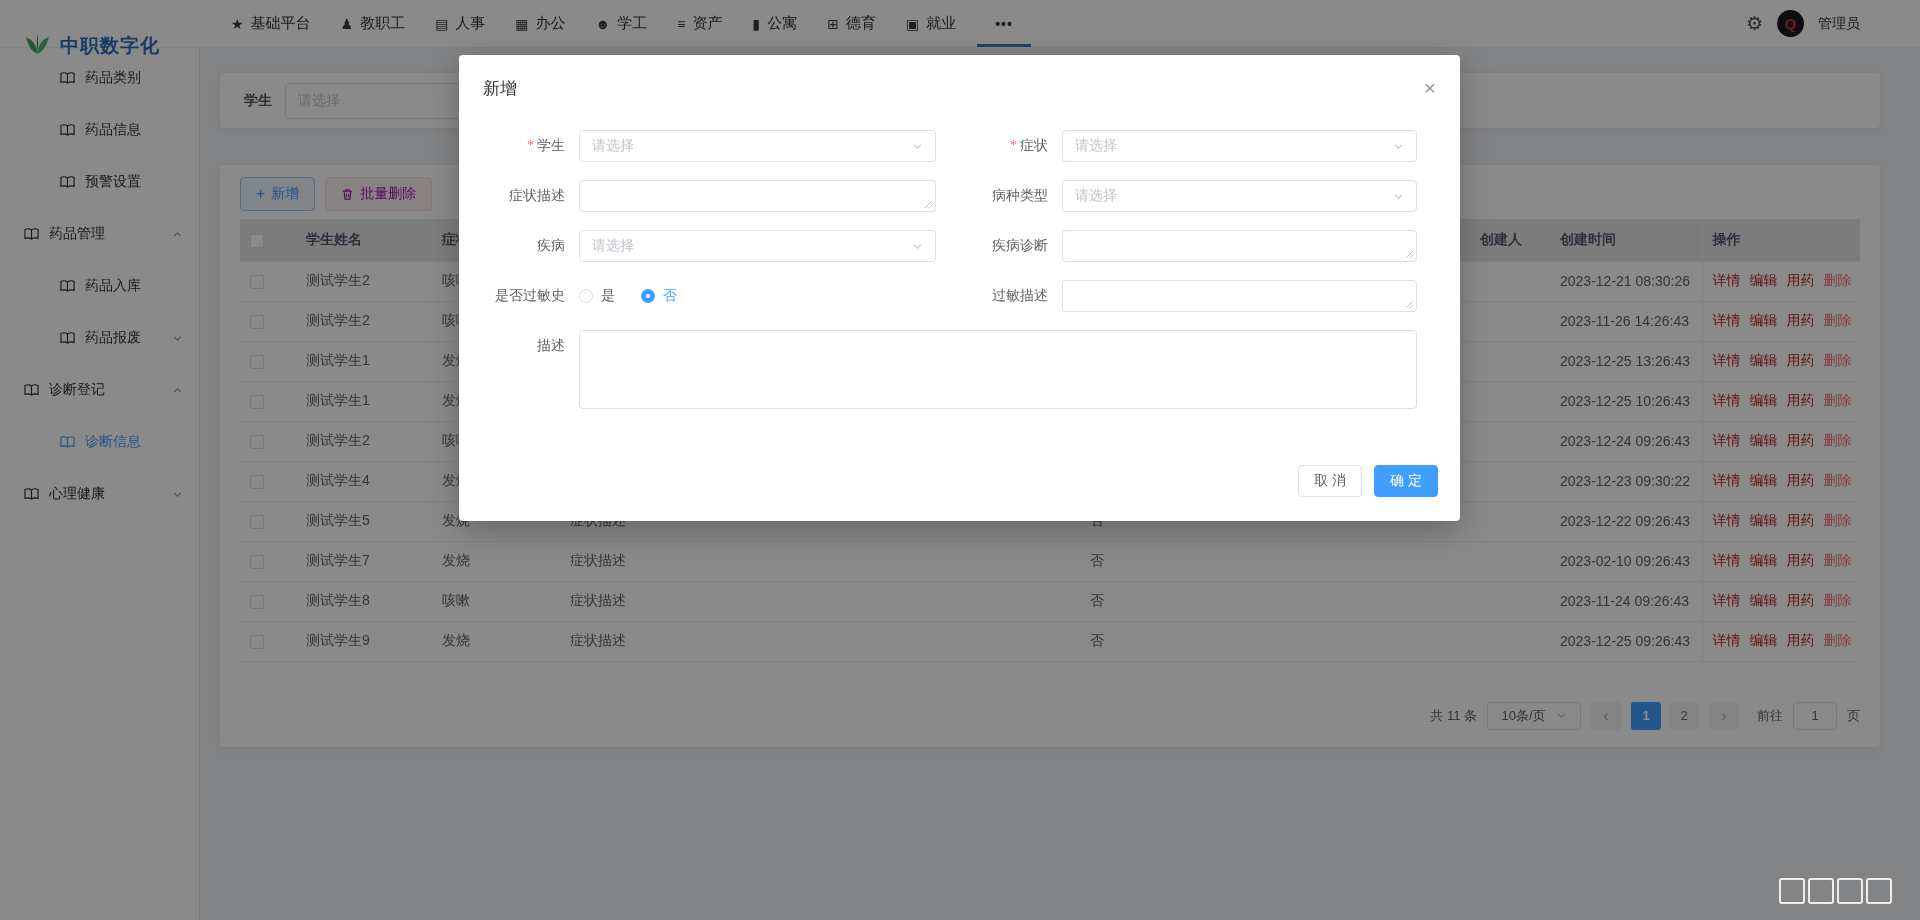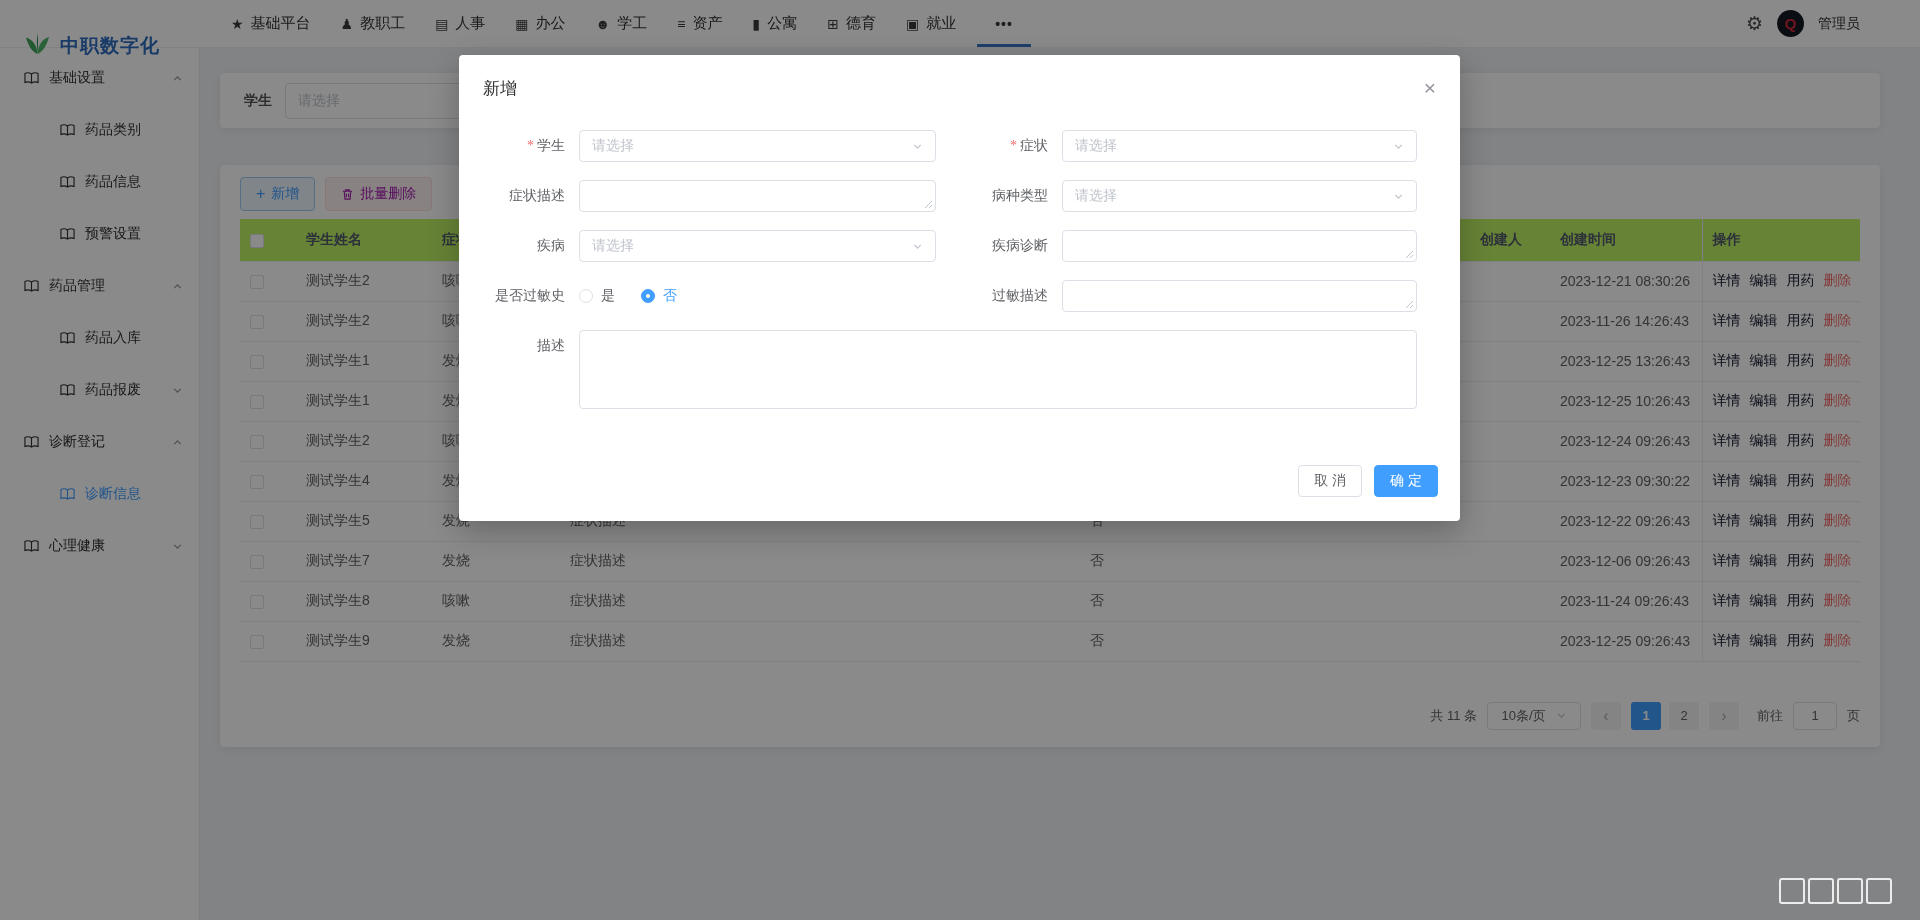--- a/index.html
+++ b/index.html
@@ -47,27 +47,27 @@
 
   .table-card { margin-top:37px; padding:12px 20px 17px; }
   .toolbar { display:flex; gap:10px; margin-bottom:8px; }
   .btn { height:34px; border-radius:4px; font-size:14px; display:flex; align-items:center; gap:6px;
     padding:0 15px; cursor:pointer; border:1px solid transparent; background:none; font-family:inherit; }
   .btn-add { border-color:#9fc9f5; background:#ecf5ff; color:#409eff; }
   .btn-add .plus { font-size:16px; line-height:1; }
   .btn-del { border-color:#fbdcdc; background:#fdf1f1; color:#a21caf; }
 
   table { width:100%; border-collapse:collapse; table-layout:fixed; font-size:14px; color:#606266; }
-  th { height:42px; text-align:left; font-weight:bold; color:#515a6e; background:#bef264;
+  th { height:42px; text-align:left; font-weight:bold; color:#515a6e; background:#e5e5e5;
     border-bottom:1px solid #ebeef5; padding:0 10px; white-space:nowrap; overflow:hidden; }
   td { height:40px; border-bottom:1px solid #ebeef5; padding:0 10px; white-space:nowrap; overflow:hidden; }
   .ops-col { border-left:1px solid #ebeef5; }
   .cbx { width:14px; height:14px; border:1px solid #dcdfe6; border-radius:2px; background:#fff;
     display:inline-block; vertical-align:middle; cursor:pointer; }
-  .op-link { color:#0f172a; margin-right:9px; cursor:pointer; text-decoration:none; }
+  .op-link { color:#b91c1c; margin-right:9px; cursor:pointer; text-decoration:none; }
   .op-link.danger { color:#f56c6c; margin-right:0; }
 
   .pagination { display:flex; align-items:center; justify-content:flex-end; gap:10px;
     margin-top:40px; font-size:13px; color:#606266; }
   .psize { width:94px; height:28px; border:1px solid #dcdfe6; border-radius:4px; display:flex;
     align-items:center; justify-content:center; gap:10px; cursor:pointer; font-size:13px; color:#606266; }
   .pbtn { min-width:30px; height:28px; background:#f4f4f5; border-radius:3px; display:flex;
     align-items:center; justify-content:center; cursor:pointer; color:#606266; font-size:13px; }
   .pbtn.arrow { color:#a8abb2; font-size:16px; }
   .pbtn.active { background:#409eff; color:#fff; font-weight:bold; }
@@ -169,34 +169,20 @@
       </div>
     </nav>
   <div class="nav-right">
     <span class="gear">⚙</span>
     <span class="avatar">Q</span>
     <span class="user-name">管理员</span>
   </div>
 </header>
 
 <aside class="sidebar" id="sidebar">
-    <div class="side-item">
-      <span class="icon">
-        <svg width="15" height="14" viewBox="0 0 16 14" fill="none" stroke="currentColor" stroke-width="1.2">
-          <path d="M1 2.2 C3 1.2 6 1.3 8 2.8 C10 1.3 13 1.2 15 2.2 L15 11.8 C13 10.9 10 11 8 12.4 C6 11 3 10.9 1 11.8 Z"></path>
-          <path d="M8 2.8 L8 12.4"></path>
-        </svg>
-      </span>
-      <span>基础设置</span>
-      <span class="chev">
-        <svg width="11" height="11" viewBox="0 0 12 12">
-          <path d="M2.5 7.7 L6 4.2 L9.5 7.7" fill="none" stroke="currentColor" stroke-width="1.3"></path>
-        </svg>
-      </span>
-    </div>
     <div class="side-item lvl2">
       <span class="icon">
         <svg width="15" height="14" viewBox="0 0 16 14" fill="none" stroke="currentColor" stroke-width="1.2">
           <path d="M1 2.2 C3 1.2 6 1.3 8 2.8 C10 1.3 13 1.2 15 2.2 L15 11.8 C13 10.9 10 11 8 12.4 C6 11 3 10.9 1 11.8 Z"></path>
           <path d="M8 2.8 L8 12.4"></path>
         </svg>
       </span>
       <span>药品类别</span>
     </div>
     <div class="side-item lvl2">
@@ -416,21 +402,21 @@
             <td>2023-12-22 09:26:43</td>
             <td class="ops-col"><a class="op-link">详情</a><a class="op-link">编辑</a><a class="op-link">用药</a><a class="op-link danger">删除</a></td>
           </tr>
           <tr>
             <td><span class="cbx"></span></td>
             <td>测试学生7</td>
             <td>发烧</td>
             <td>症状描述</td>
             <td>否</td>
             <td></td>
-            <td>2023-12-06 09:26:43</td>
+            <td>2023-02-10 09:26:43</td>
             <td class="ops-col"><a class="op-link">详情</a><a class="op-link">编辑</a><a class="op-link">用药</a><a class="op-link danger">删除</a></td>
           </tr>
           <tr>
             <td><span class="cbx"></span></td>
             <td>测试学生8</td>
             <td>咳嗽</td>
             <td>症状描述</td>
             <td>否</td>
             <td></td>
             <td>2023-11-24 09:26:43</td>

